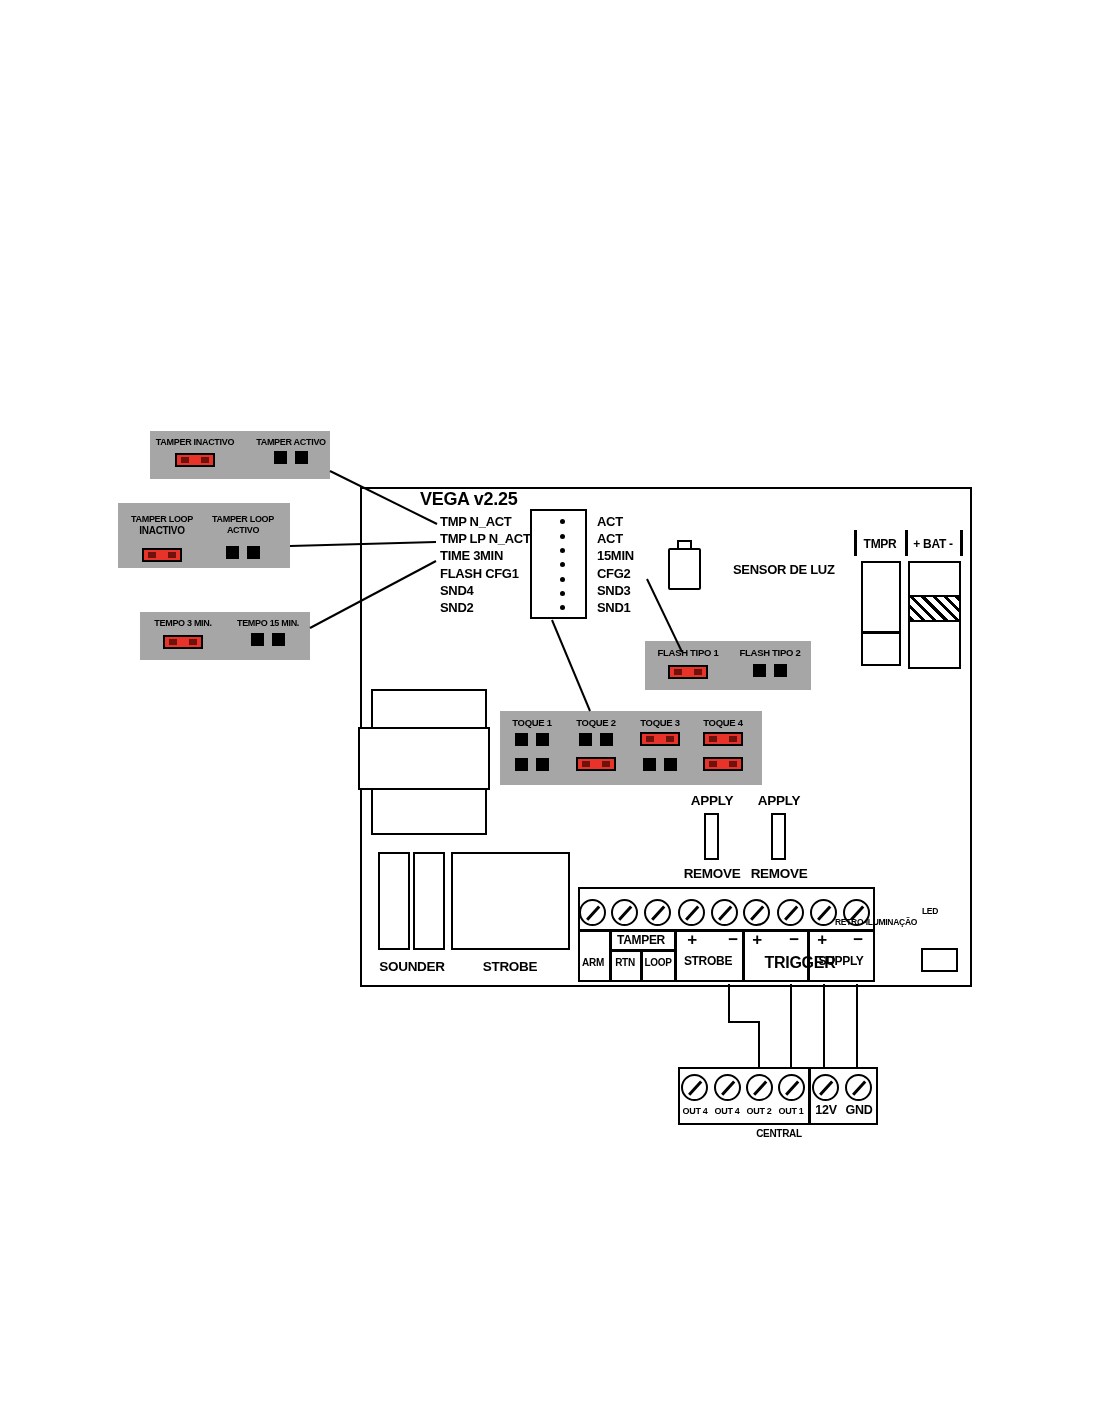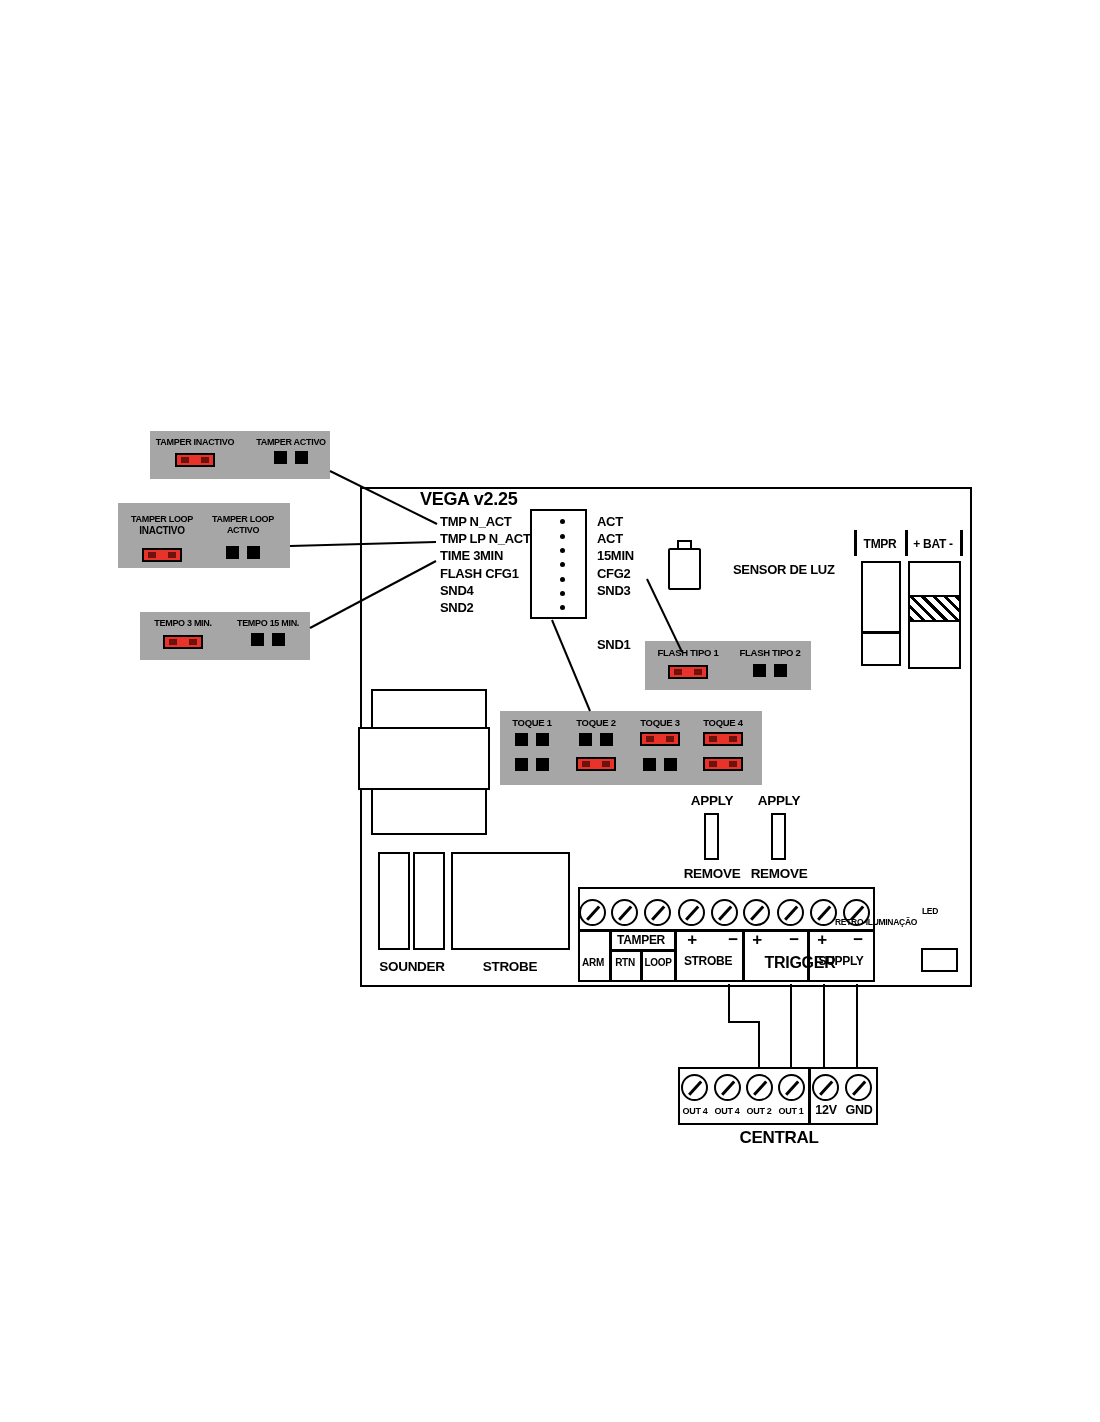--- a/index.html
+++ b/index.html
@@ -49,21 +49,21 @@
   <div class="dot" style="left:560px;top:562px;"></div>
   <div class="dot" style="left:560px;top:577px;"></div>
   <div class="dot" style="left:560px;top:591px;"></div>
   <div class="dot" style="left:560px;top:605px;"></div>
 
   <div class="t" style="left:597px;top:514px;font-size:13px;">ACT</div>
   <div class="t" style="left:597px;top:531px;font-size:13px;">ACT</div>
   <div class="t" style="left:597px;top:548px;font-size:13px;">15MIN</div>
   <div class="t" style="left:597px;top:566px;font-size:13px;">CFG2</div>
   <div class="t" style="left:597px;top:583px;font-size:13px;">SND3</div>
-  <div class="t" style="left:597px;top:600px;font-size:13px;margin-top:37px;">SND1</div>
+  <div class="t" style="left:597px;top:600px;font-size:13px;">SND1</div>
 
   <div class="rect" style="left:677px;top:540px;width:15px;height:12px;"></div>
   <div class="rect" style="left:668px;top:548px;width:33px;height:42px;border-radius:2px;"></div>
   <div class="t" style="left:733px;top:562px;font-size:13px;">SENSOR DE LUZ</div>
 
   <div class="vline" style="left:854px;top:530px;height:26px;"></div>
   <div class="vline" style="left:905px;top:530px;height:26px;"></div>
   <div class="vline" style="left:960px;top:530px;height:26px;"></div>
   <div class="t ctr" style="left:880px;top:537px;font-size:12px;">TMPR</div>
   <div class="t ctr" style="left:933px;top:537px;font-size:12px;">+ BAT -</div>
@@ -172,21 +172,21 @@
   <div class="screw" style="left:778px;top:1074px;"></div>
   <div class="screw" style="left:812px;top:1074px;"></div>
   <div class="screw" style="left:845px;top:1074px;"></div>
   <div class="vline" style="left:808px;top:1067px;height:58px;"></div>
   <div class="t ctr" style="left:695px;top:1106px;font-size:9px;">OUT 4</div>
   <div class="t ctr" style="left:727px;top:1106px;font-size:9px;">OUT 4</div>
   <div class="t ctr" style="left:759px;top:1106px;font-size:9px;">OUT 2</div>
   <div class="t ctr" style="left:791px;top:1106px;font-size:9px;">OUT 1</div>
   <div class="t ctr" style="left:826px;top:1103px;font-size:12.5px;">12V</div>
   <div class="t ctr" style="left:859px;top:1103px;font-size:12.5px;">GND</div>
-  <div class="t ctr" style="left:779px;top:1128px;font-size:17px;">CENTRAL</div>
+  <div class="t ctr" style="left:779px;top:1128px;font-size:10px;">CENTRAL</div>
 
   <svg class="overlay" width="1100" height="1422" viewBox="0 0 1100 1422">
     <g stroke="#000" stroke-width="2" fill="none">
       <path d="M330,471 L437,524"></path>
       <path d="M290,546 L436,542"></path>
       <path d="M310,628 L436,561"></path>
       <path d="M647,579 L682,652"></path>
       <path d="M552,620 L590,711"></path>
       <path d="M729,984 L729,1022 L759,1022 L759,1067"></path>
       <path d="M791,984 L791,1067"></path>

